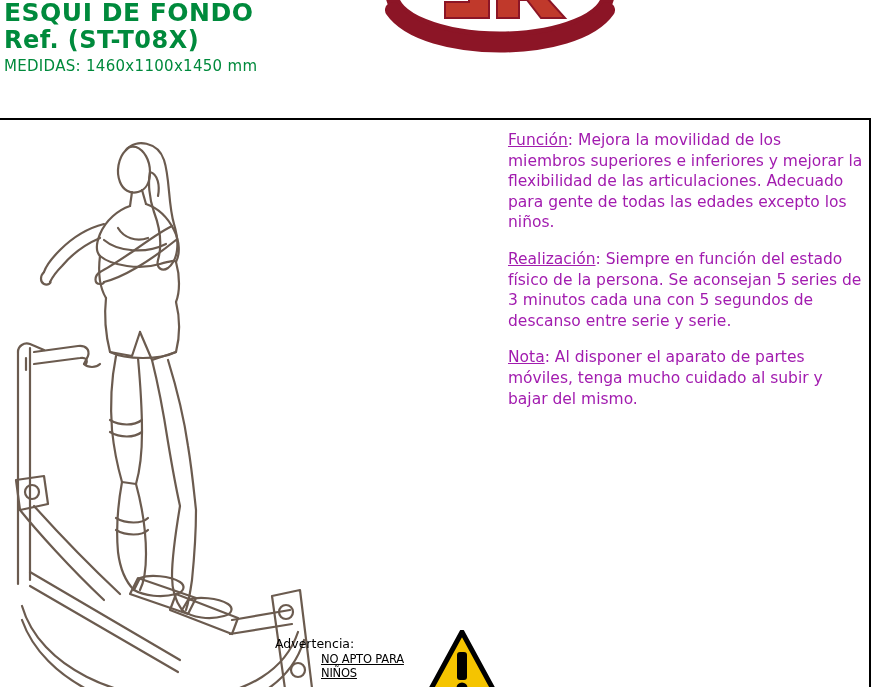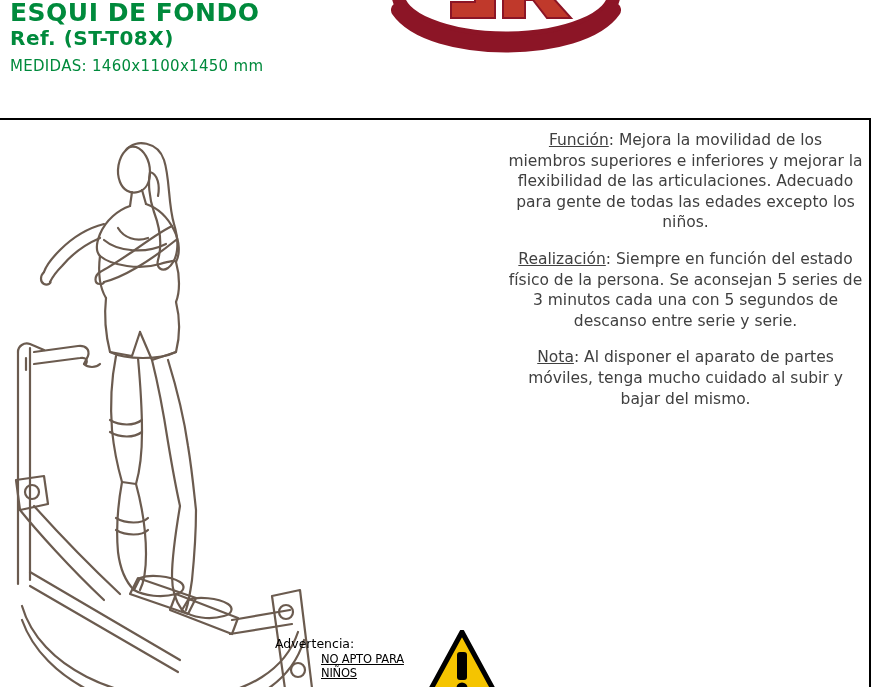--- a/index.html
+++ b/index.html
@@ -11,34 +11,34 @@
     width: 871px;
     height: 687px;
     position: relative;
     overflow: hidden;
     font-family: "DejaVu Sans", sans-serif;
   }
 
   
   #header {
     position: absolute;
-    left: 6px; top: 0;
+    left: 0; top: 0;
     width: 757px;
     height: 118px;
   }
   .title-line {
     position: absolute;
     left: 4px;
     font-family: "DejaVu Sans", sans-serif;
     font-weight: bold;
     color: #008a3c;
     white-space: nowrap;
   }
   #title-name   { top: -2px;  font-size: 25px; letter-spacing: 0.5px; }
-  #title-ref    { top: 26px; font-size: 20px; letter-spacing: 0.5px; }
+  #title-ref    { top: 26px; font-size: 24px; letter-spacing: 0.5px; }
   #title-meas   { top: 57px; font-size: 15px; font-weight: normal; letter-spacing: 0.3px; }
 
   
   #logo {
     position: absolute;
     right: 142px;
     top: -48px;
     width: 230px;
     height: 108px;
   }
@@ -108,24 +108,24 @@
   #char-heading {
     font-family: "DejaVu Sans", sans-serif;
     font-weight: bold;
     font-size: 17px;
     color: #000;
     margin: 0 0 14px 0;
   }
   .para {
     font-family: "DejaVu Sans", sans-serif;
     font-size: 15.5px;
-    color: #404040;
+    color: #a21caf;
     line-height: 1.33;
     margin: 0 0 16px 0;
-    text-align: center;
+    text-align: left;
   }
   .para .lead {
     text-decoration: underline;
   }
 
   
   #right-border {
     position: absolute;
     right: 0;
     top: 120px;

